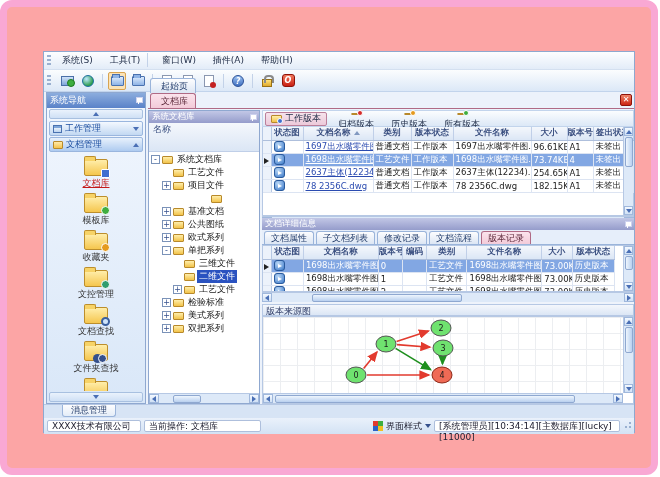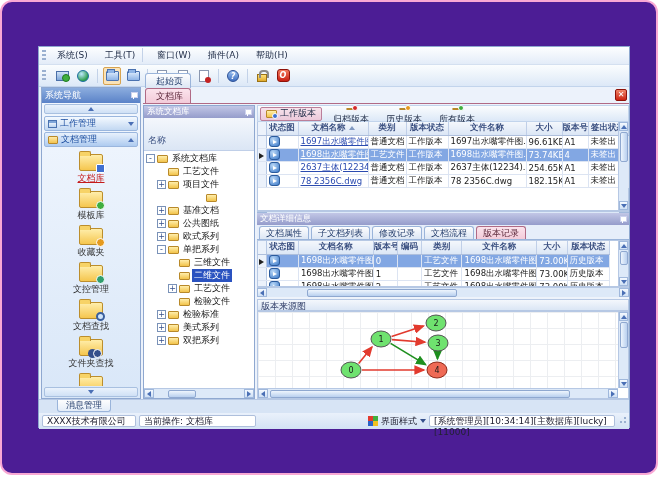--- a/index.html
+++ b/index.html
@@ -1,17 +1,17 @@
 <!DOCTYPE html>
 <html><head>
 <meta charset="utf-8">
 <style>
   * { margin:0; padding:0; box-sizing:border-box; }
   html,body { width:660px; height:477px; background:#fff; font-family:"DejaVu Sans",sans-serif; }
-  .canvas { position:relative; width:658px; height:475px; background:#4c1d95; border:2px solid #f9a8d4; border-radius:12px; overflow:hidden; }
+  .canvas { position:relative; width:658px; height:475px; background:#fca5a5; border:7px solid #f9a8d4; border-radius:12px; overflow:hidden; }
   .app { position:absolute; left:36px; top:44px; width:592px; height:382px; background:#ecf2fb; border:1px solid #8ea8cf; font-size:9px; color:#222; }
 
   
   .menubar { position:absolute; left:0; top:0; width:100%; height:18px; background:linear-gradient(#fdfeff,#e3ecf8); border-bottom:1px solid #d4e0f0; display:flex; align-items:center; }
   .grip { width:4px; height:12px; margin:0 4px 0 3px; background:repeating-linear-gradient(#9ab0d0 0 2px, transparent 2px 4px); }
   .menu-item { padding:2px 7px; color:#1d2a45; cursor:default; }
   .menu-item.sep-after { border-right:1px solid #c3d2e8; margin-right:4px; }
   .toolbar { position:absolute; left:0; top:18px; width:100%; height:22px; background:linear-gradient(#fbfdfe,#dce8f7); border-bottom:1px solid #c2d4ec; display:flex; align-items:center; gap:3px; }
   .tbtn { width:18px; height:18px; display:flex; align-items:center; justify-content:center; border:1px solid transparent; border-radius:2px; }
   .tbtn.pressed { background:#fbe3b7; border-color:#d8a451; }
@@ -68,21 +68,21 @@
   .tab-close { margin-left:auto; margin-bottom:2px; margin-right:2px; width:12px; height:12px; border-radius:2px; background:linear-gradient(#f08468,#cc2412); border:1px solid #8e1209; color:#fff; font-size:8px; line-height:10px; text-align:center; }
 
   .body { position:absolute; left:0; top:17px; right:0; bottom:0; }
 
   
   .treepanel { position:absolute; left:0; top:1px; width:112px; bottom:0; border:1px solid #8fa8d0; background:#fff; display:flex; flex-direction:column; }
   .panel-head { height:12px; background:linear-gradient(#c2c7e6,#959ccb); color:#fff; font-size:8.5px; display:flex; align-items:center; justify-content:space-between; padding:0 3px; }
   .pin { width:7px; height:7px; position:relative; }
   .pin::before { content:""; position:absolute; left:1px; top:0; width:5px; height:4px; background:#fff; border:1px solid #cdd2ee; }
   .pin::after { content:""; position:absolute; left:3px; top:4px; width:1px; height:3px; background:#fff; }
-  .colhead { height:21px; background:linear-gradient(#f4f7fc,#dbe6f5); border-bottom:1px solid #c0cfe8; color:#3a4f80; padding:16px 4px; line-height:13px; }
+  .colhead { height:29px; background:linear-gradient(#f4f7fc,#dbe6f5); border-bottom:1px solid #c0cfe8; color:#3a4f80; padding:0 4px; line-height:13px; }
   .tree { flex:1; overflow:hidden; padding-top:1px; }
   .tree-row { height:13px; display:flex; align-items:center; white-space:nowrap; }
   .expander { width:9px; height:9px; min-width:9px; border:1px solid #7a92b8; background:#fff; color:#35508c; font-size:8px; line-height:7px; text-align:center; margin-right:2px; }
   .expander.none { visibility:hidden; }
   .tfolder { width:11px; height:8px; min-width:11px; background:linear-gradient(#ffeeab,#f2c34a); border:1px solid #b8892a; margin-right:2px; border-radius:1px; }
   .tree-row .tlabel { padding:0 2px; color:#1a1a1a; }
   .tree-row.selected .tlabel { background:#2a52c0; color:#fff; }
   .hscroll { height:10px; background:#dde9f8; border-top:1px solid #b6c8e4; display:flex; align-items:center; }
   .hs-btn { width:10px; height:9px; background:linear-gradient(#f4f9ff,#cfe0f5); border:1px solid #a0b8dc; display:flex; align-items:center; justify-content:center; }
   .tri-left { width:0;height:0;border-top:3px solid transparent;border-bottom:3px solid transparent;border-right:4px solid #4a6fb5; }
@@ -375,25 +375,20 @@
               <span class="tfolder"></span>
               <span class="tlabel">二维文件</span>
             </div>
 
             <div class="tree-row" style="padding-left: 24px;">
               <span class="expander">+</span>
               <span class="tfolder"></span>
               <span class="tlabel">工艺文件</span>
             </div>
 
-            <div class="tree-row" style="padding-left: 24px;">
-              <span class="expander none"></span>
-              <span class="tfolder"></span>
-              <span class="tlabel">检验文件</span>
-            </div>
 
             <div class="tree-row" style="padding-left: 13px;">
               <span class="expander">+</span>
               <span class="tfolder"></span>
               <span class="tlabel">检验标准</span>
             </div>
 
             <div class="tree-row" style="padding-left: 13px;">
               <span class="expander">+</span>
               <span class="tfolder"></span>

